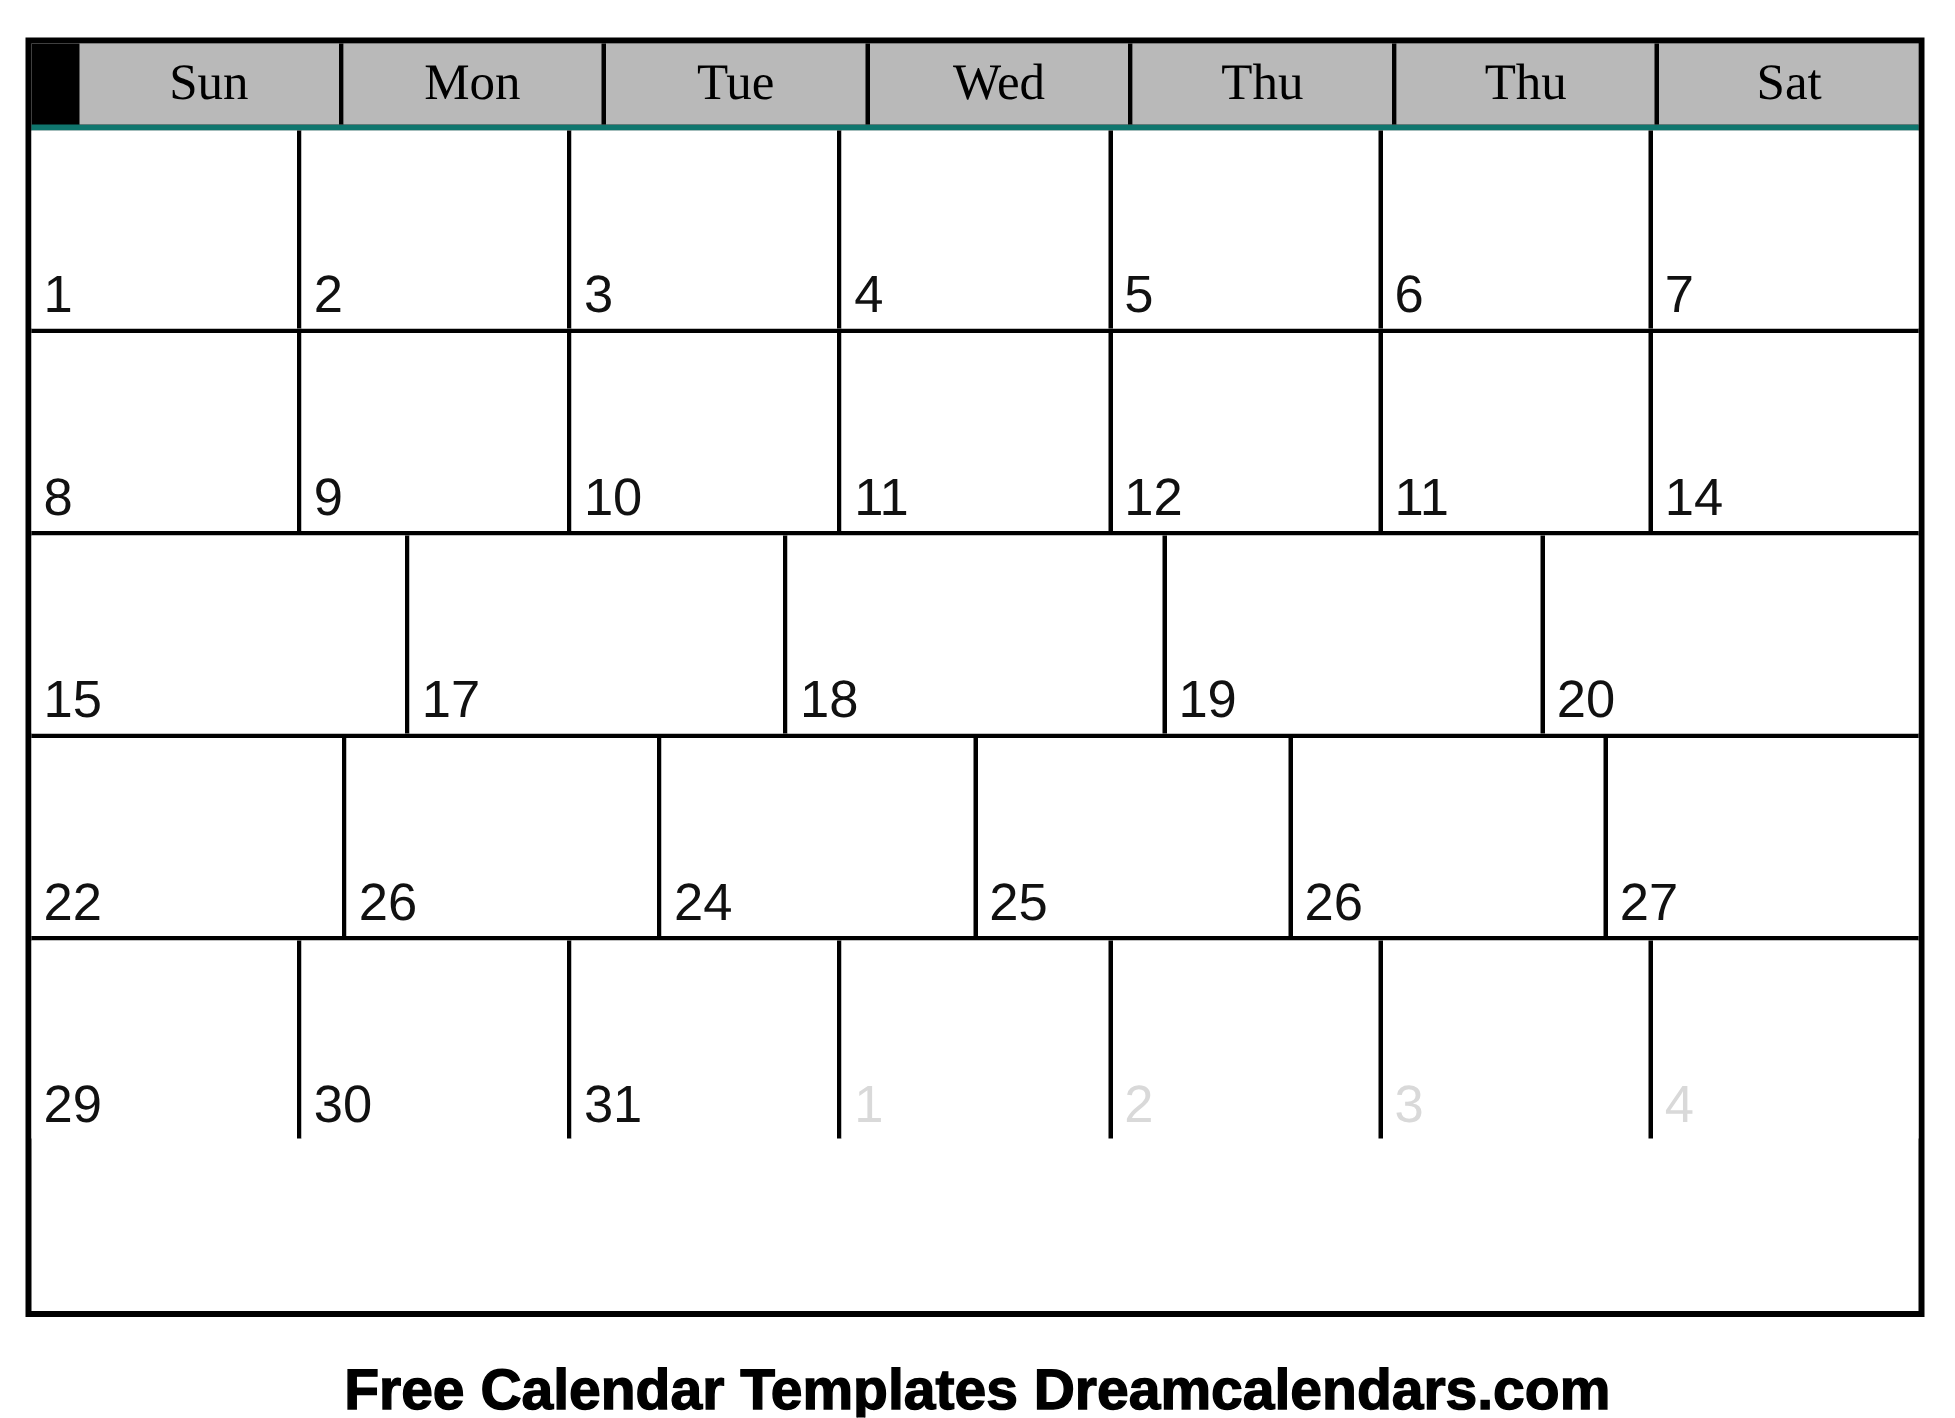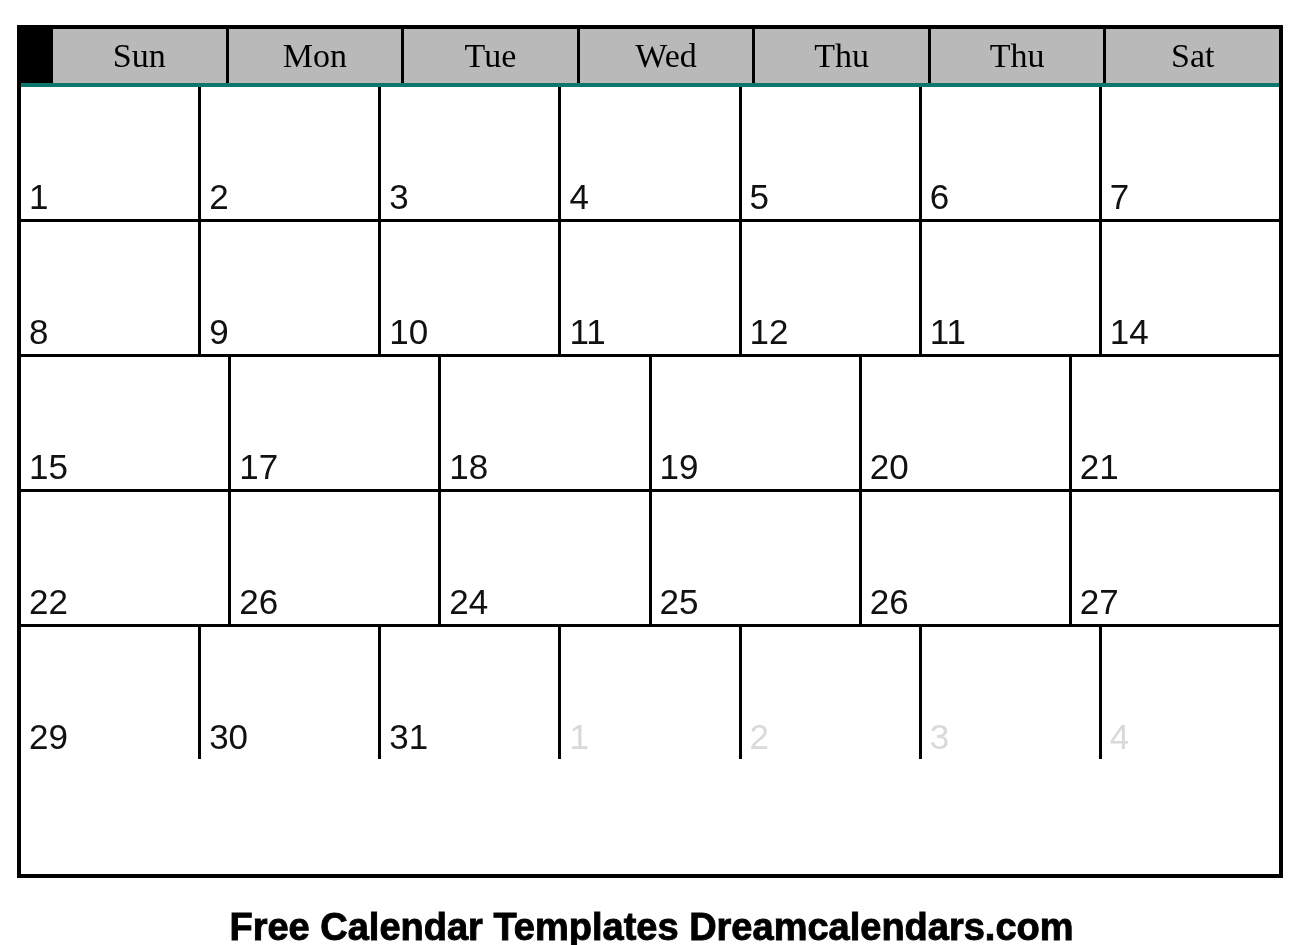--- a/index.html
+++ b/index.html
@@ -215,23 +215,20 @@
           </div>
           <div class="day-cell">
             <span class="day-number">18</span>
           </div>
           <div class="day-cell">
             <span class="day-number">19</span>
           </div>
           <div class="day-cell">
             <span class="day-number">20</span>
           </div>
-          <div class="day-cell">
-            <span class="day-number">21</span>
-          </div>
         </div>
         <div class="week-row">
           <div class="day-cell">
             <span class="day-number">22</span>
           </div>
           <div class="day-cell">
             <span class="day-number">26</span>
           </div>
           <div class="day-cell">
             <span class="day-number">24</span>

